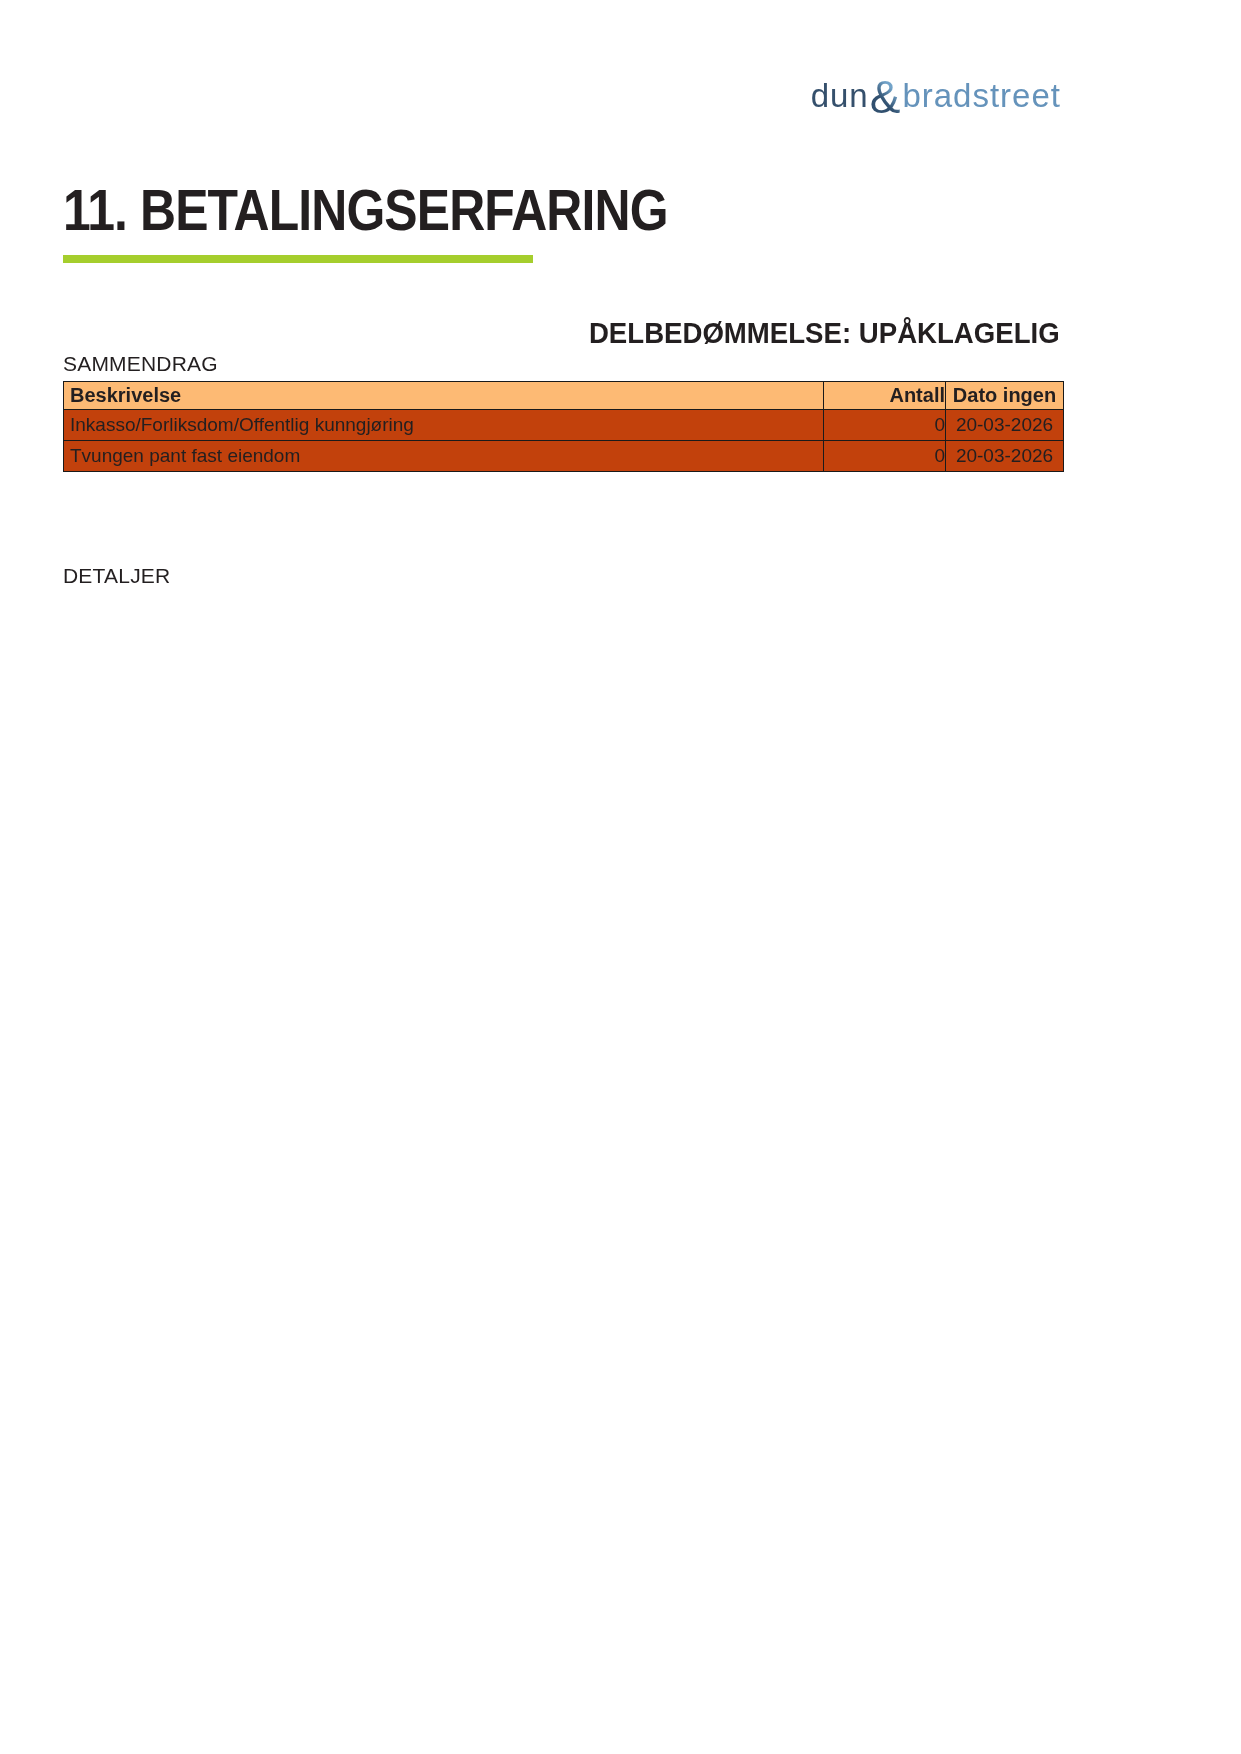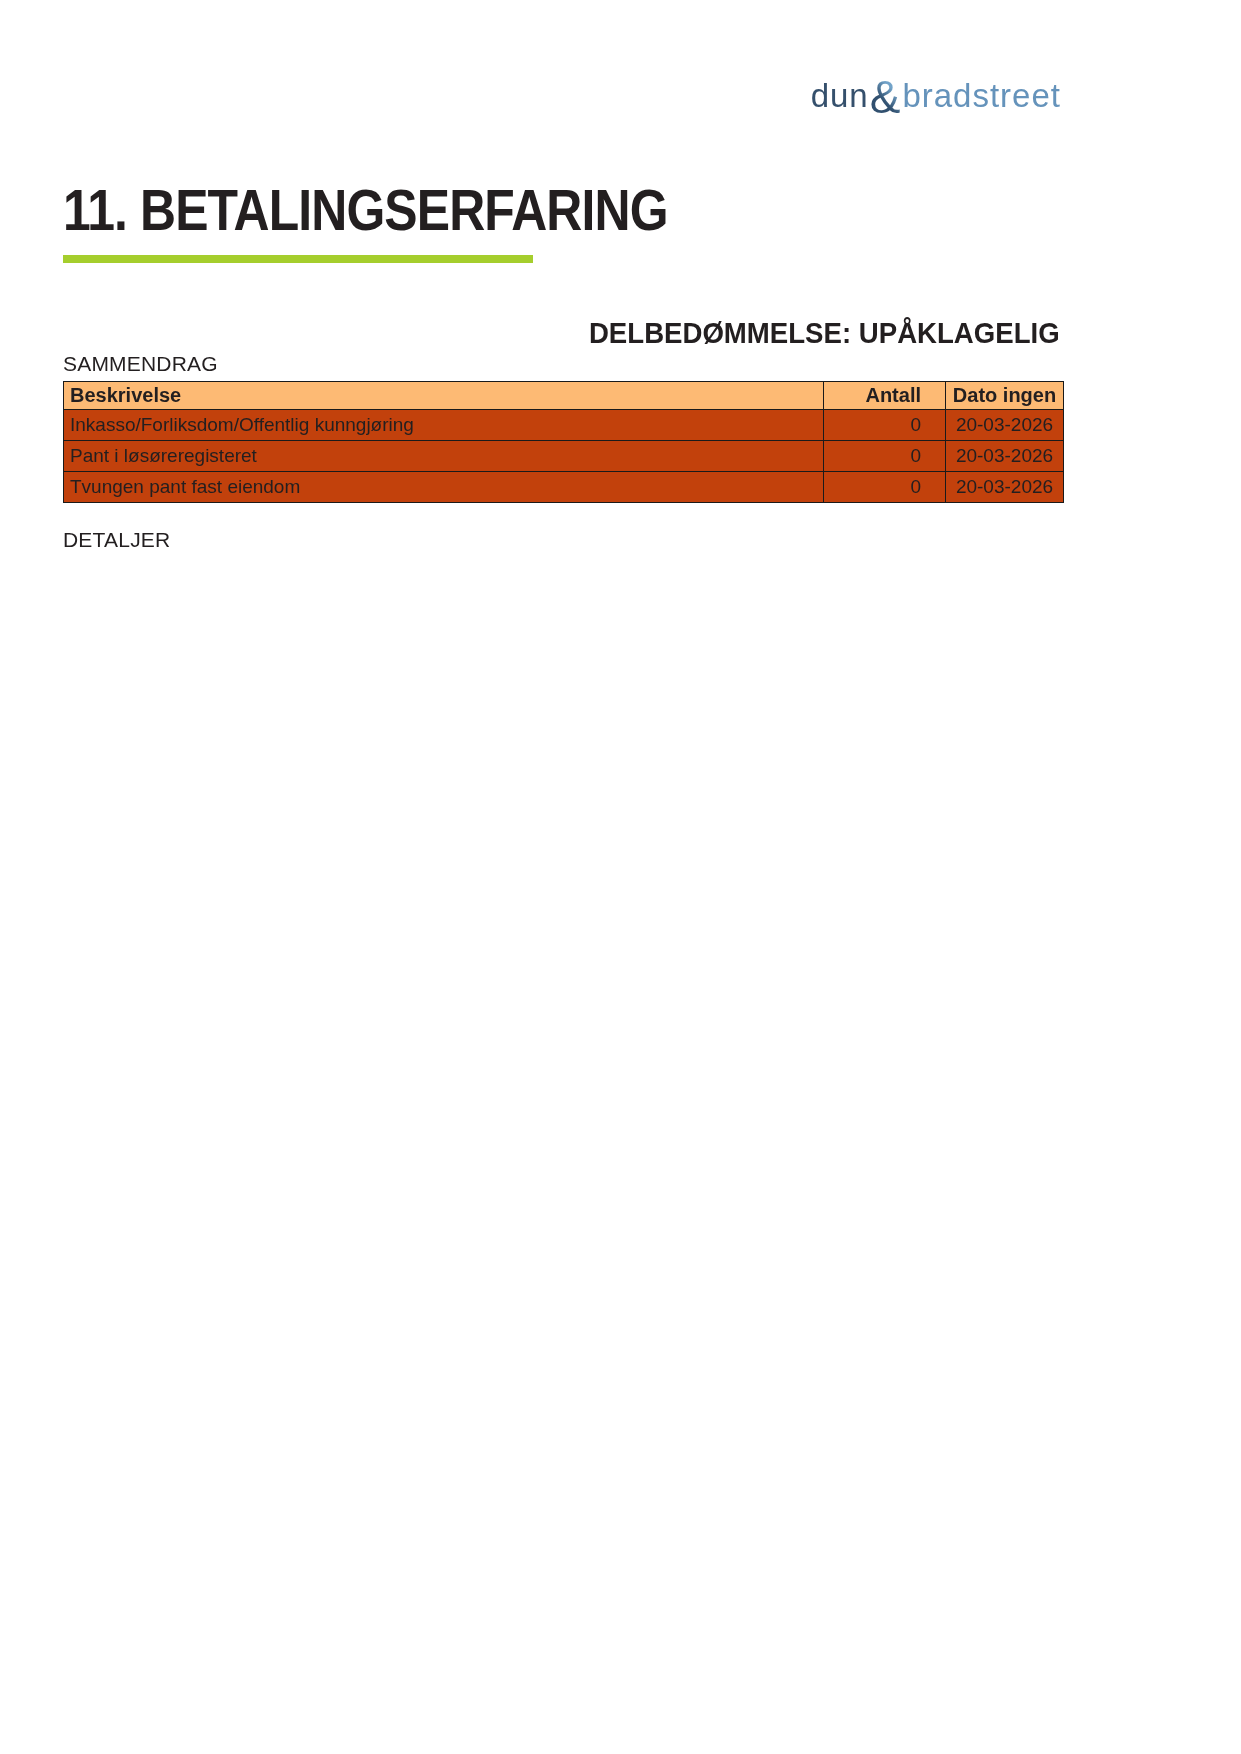--- a/index.html
+++ b/index.html
@@ -79,21 +79,21 @@
 
   
   .section-label {
     position: absolute;
     left: 63px;
     font-size: 21px;
     font-weight: normal;
     letter-spacing: 0.2px;
   }
   .label-sammendrag { top: 352px; }
-  .label-detaljer   { top: 528px; }
+  .label-detaljer   { top: 564px; }
 
   
   table.summary {
     position: absolute;
     left: 63px;
     top: 381px;
     width: 1000px;
     border-collapse: collapse;
     table-layout: fixed;
   }
@@ -108,21 +108,21 @@
     background: #fdba74;
     font-weight: bold;
     font-size: 20px;
     height: 28px;
   }
   table.summary td { height: 31px; background: #c2410c; }
   .col-desc  { width: 760px; }
   .col-count { width: 122px; }
   .col-date  { width: 118px; }
   th.h-desc, td.c-desc  { text-align: left;  padding-left: 6px; }
-  th.h-count, td.c-count { text-align: right; padding-right: 24px; }
+  th.h-count, td.c-count { text-align: right; padding-right: 0; }
   th.h-date, td.c-date  { text-align: center; }
 
   
   .details-text {
     position: absolute;
     left: 63px;
     top: 584px;
     font-size: 20px;
   }
 
@@ -164,25 +164,20 @@
         <th class="h-date">Dato ingen</th>
       </tr>
     </thead>
     <tbody>
       <tr>
         <td class="c-desc">Inkasso/Forliksdom/Offentlig kunngjøring</td>
         <td class="c-count">0</td>
         <td class="c-date">20-03-2026</td>
       </tr>
       <tr>
-        <td class="c-desc">Pant i løsøreregisteret</td>
-        <td class="c-count">0</td>
-        <td class="c-date">20-03-2026</td>
-      </tr>
-      <tr>
         <td class="c-desc">Tvungen pant fast eiendom</td>
         <td class="c-count">0</td>
         <td class="c-date">20-03-2026</td>
       </tr>
     </tbody>
   </table>
 
   <div class="section-label label-detaljer">DETALJER</div>
 
 

